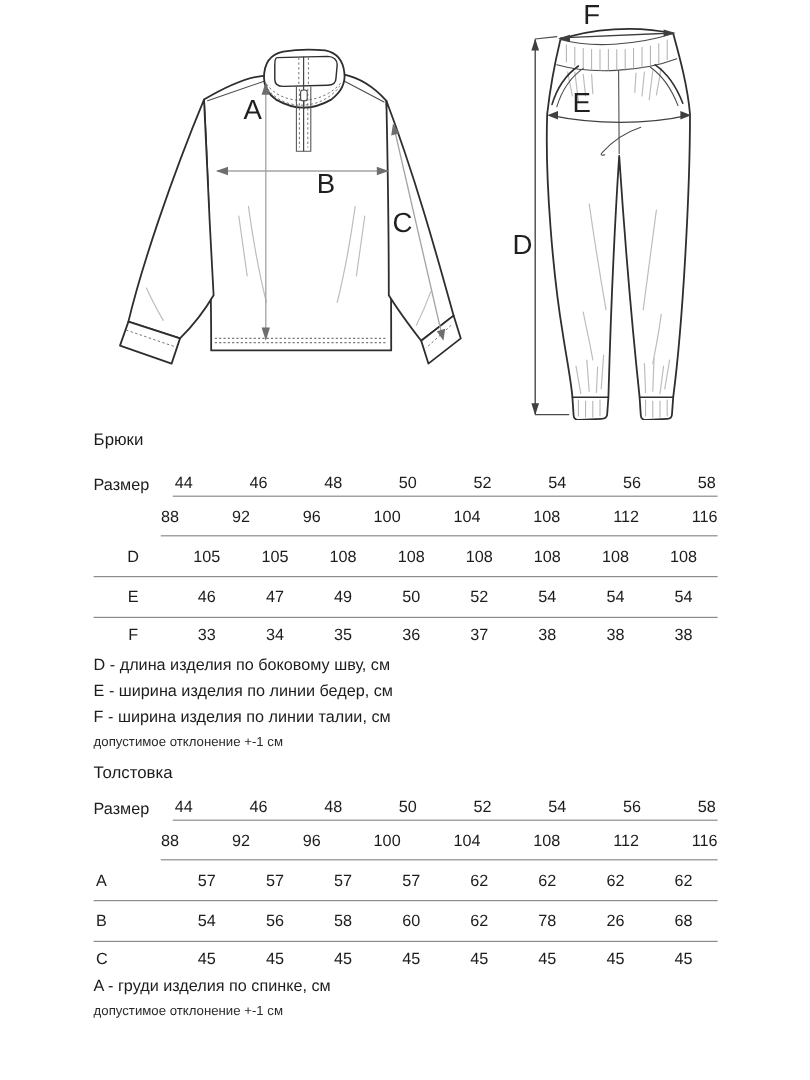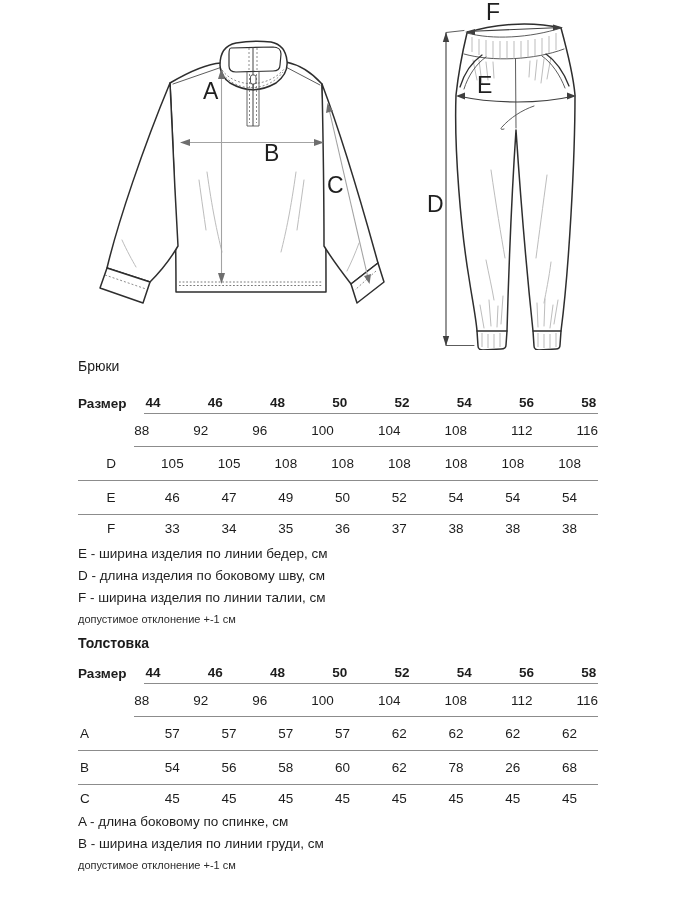--- a/index.html
+++ b/index.html
@@ -16,25 +16,25 @@
   .stitch2{fill:none;stroke:#7a7a7a;stroke-width:1;stroke-dasharray:1.8 1.8;}
   .crease{fill:none;stroke:#bdbdbd;stroke-width:1;stroke-linecap:round;}
   .gather{stroke:#9f9f9f;stroke-width:0.7;}
   .dim{stroke:#a3a3a3;stroke-width:1.1;fill:none;}
   .dimh{fill:#6e6e6e;stroke:none;}
   .dim2{stroke:#3f3f3f;stroke-width:1.1;fill:none;}
   .dimh2{fill:#3f3f3f;stroke:none;}
   .mletter{font-family:"Liberation Sans",sans-serif;font-size:23px;fill:#1f1f1f;}
 
   .section-title{margin:5px 0 0 78px;font-size:14px;line-height:22px;font-weight:400;color:#1b1b1b;}
-  .section-title.second{margin-top:6px;font-weight:bold;}
+  .section-title.second{margin-top:6px;}
   .size-table{margin:15px 0 0 78px;width:520px;font-size:13.5px;}
   .size-table.mt8{margin-top:8px;}
   .t-row{display:flex;align-items:center;height:33px;}
-  .t-row.t-head{height:22px;font-weight:bold;}
+  .t-row.t-head{height:22px;font-weight:normal;}
   .t-row.full{border-bottom:1px solid #8c8c8c;}
   .t-row.last{height:26px;border-bottom:none;}
   .t-label{width:66px;text-align:left;}
   .t-vals{flex:1;display:flex;align-items:center;height:100%;box-sizing:border-box;}
   .t-vals.underline{border-bottom:1px solid #8c8c8c;gap:44px;}
   .t-cell{flex:1;text-align:center;}
   .labels-center .t-data .t-label{text-align:center;}
   .labels-left .t-data .t-label{text-align:left;padding-left:2px;box-sizing:border-box;}
   .legend{margin:2px 0 0 78px;font-size:13.5px;line-height:22px;color:#1d1d1d;}
   .legend.lg2{margin-top:0;}
@@ -248,22 +248,22 @@
         <div class="t-cell">36</div>
         <div class="t-cell">37</div>
         <div class="t-cell">38</div>
         <div class="t-cell">38</div>
         <div class="t-cell">38</div>
       </div>
     </div>
   </div>
 
   <div class="legend">
+    <div>D - длина изделия по боковому шву, см</div>
     <div>E - ширина изделия по линии бедер, см</div>
-    <div>D - длина изделия по боковому шву, см</div>
     <div>F - ширина изделия по линии талии, см</div>
   </div>
   <div class="note">допустимое отклонение +-1 см</div>
 
   <div class="section-title second">Толстовка</div>
 
   <div class="size-table labels-left mt8">
     <div class="t-row t-head">
       <div class="t-label">Размер</div>
       <div class="t-vals underline">
@@ -325,18 +325,17 @@
         <div class="t-cell">45</div>
         <div class="t-cell">45</div>
         <div class="t-cell">45</div>
         <div class="t-cell">45</div>
         <div class="t-cell">45</div>
       </div>
     </div>
   </div>
 
   <div class="legend lg2">
-    <div>A - длина боковому по спинке, см</div>
-    <div>B - ширина изделия по линии груди, см</div>
+    <div>A - груди изделия по спинке, см</div>
   </div>
   <div class="note">допустимое отклонение +-1 см</div>
 
 </div>
 
 </body></html>

